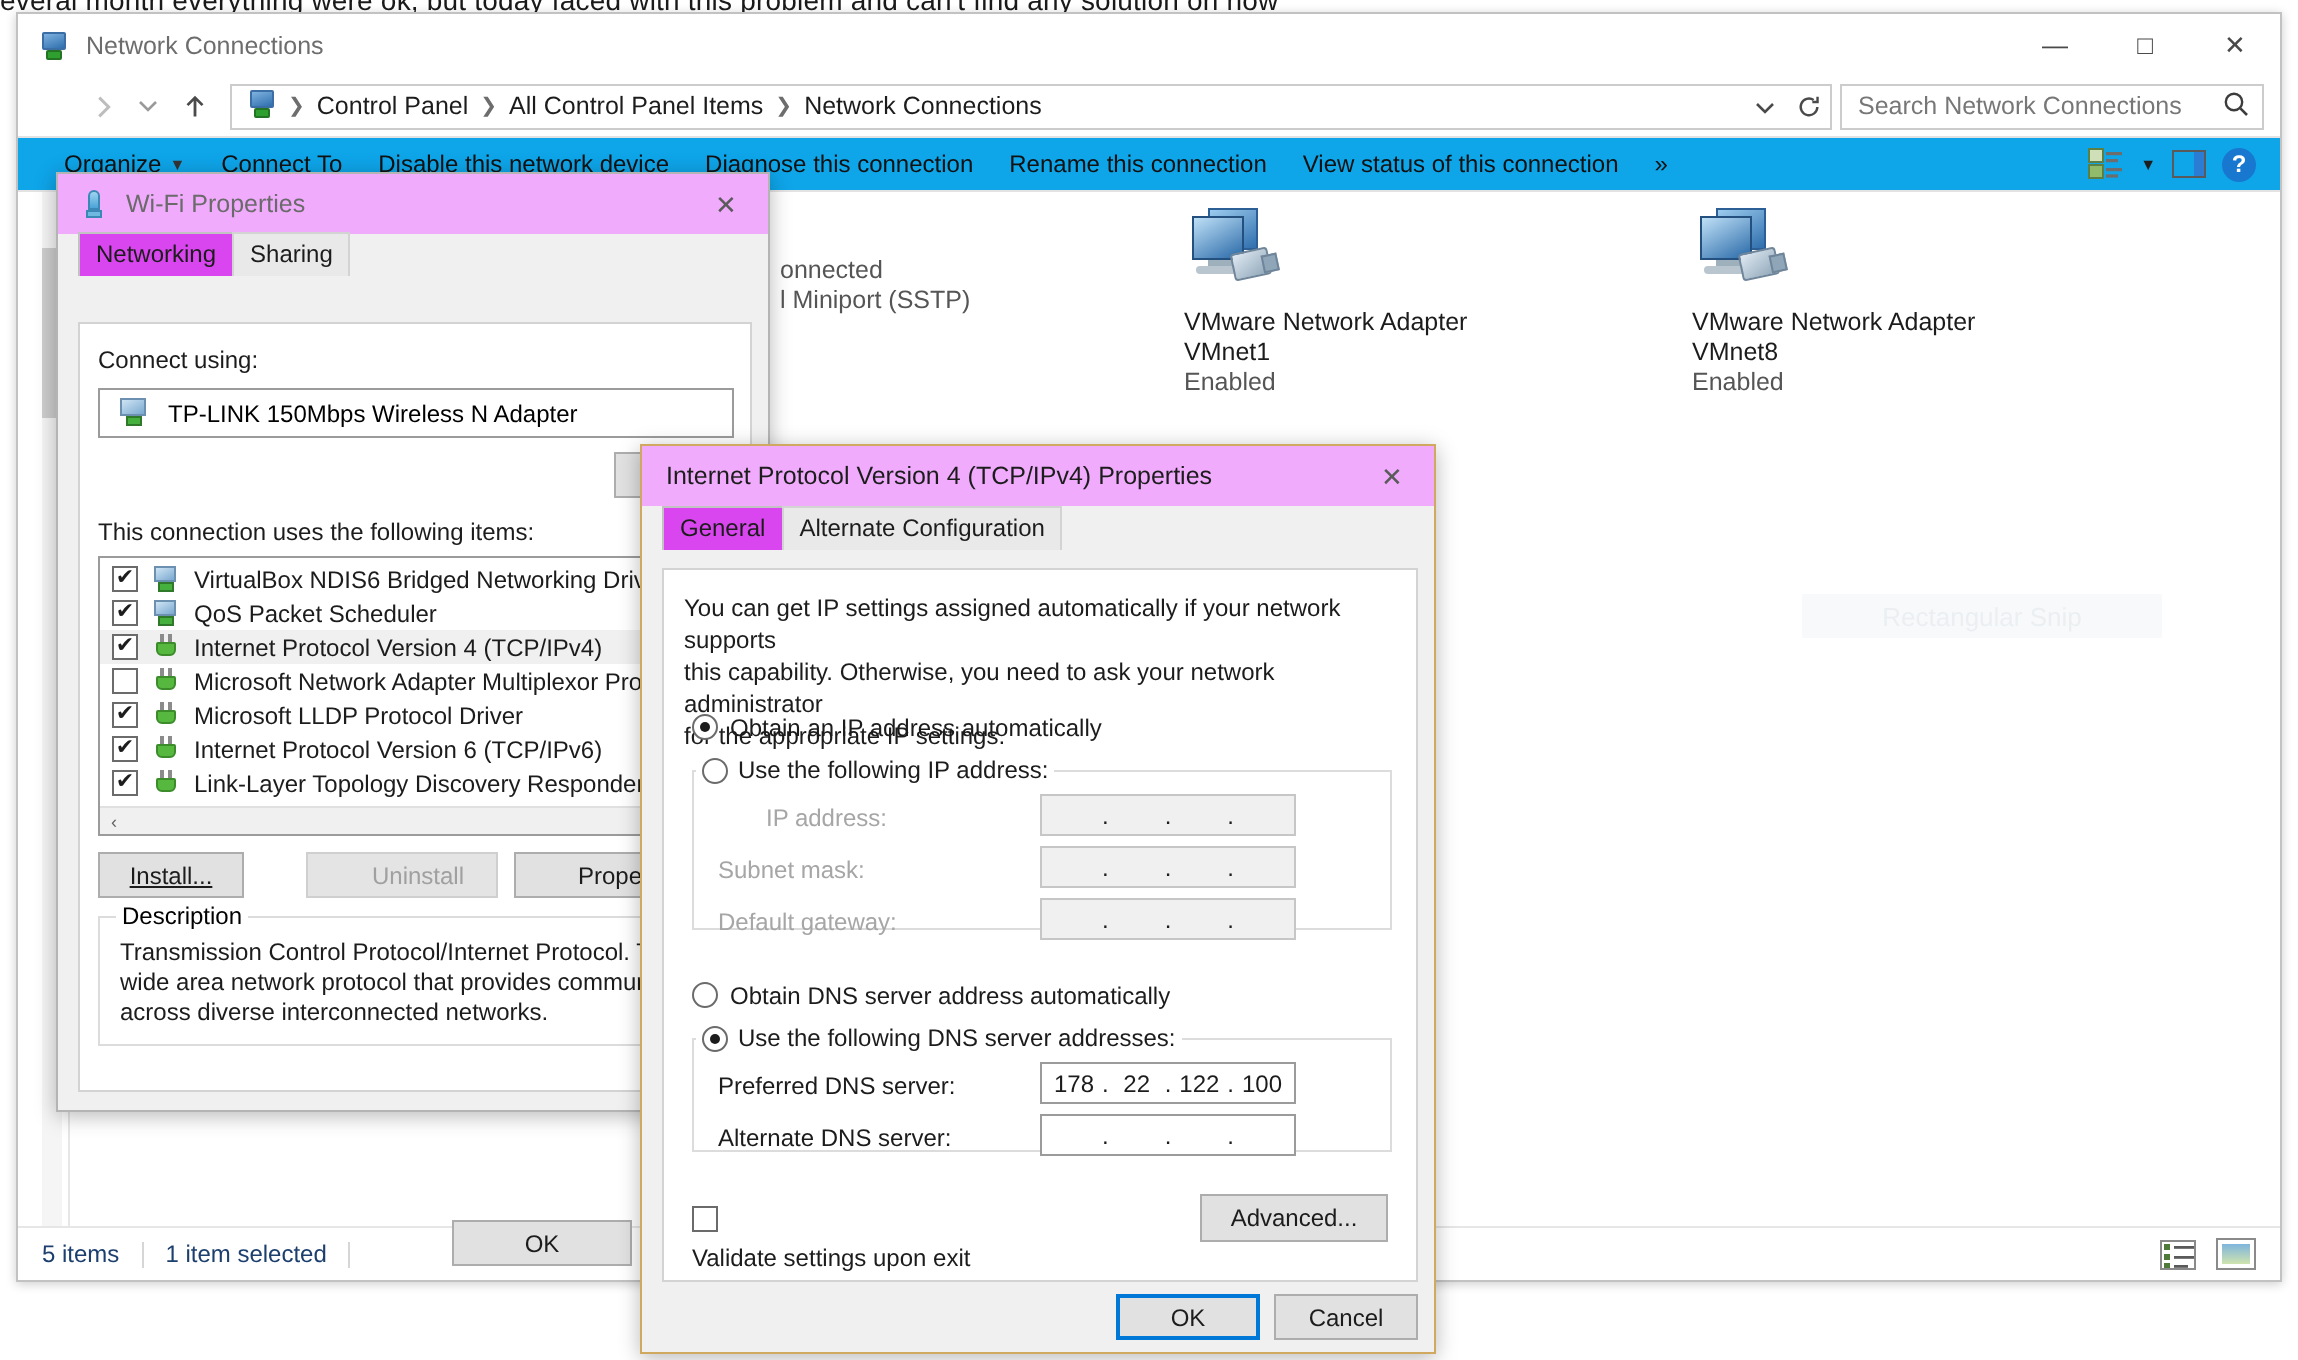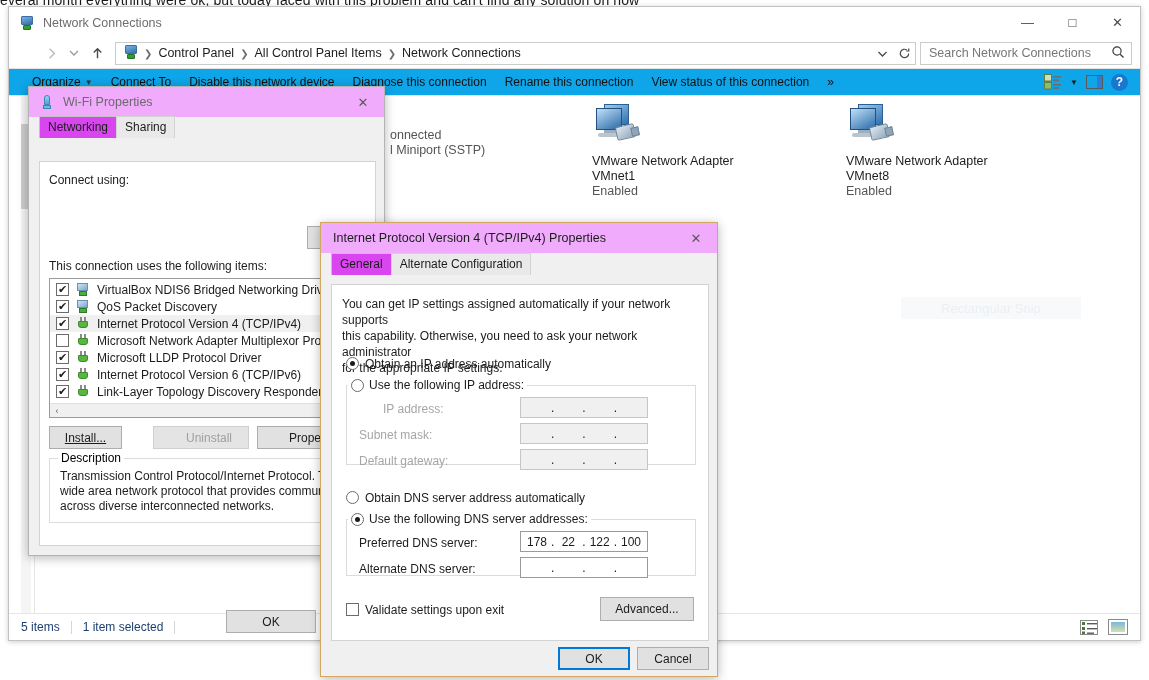--- a/index.html
+++ b/index.html
@@ -470,41 +470,48 @@
 
     <div class="tabs" style="margin-top:-1px;">
       <div class="tab active">Networking</div>
       <div class="tab">Sharing</div>
     </div>
 
     <div class="tabpanel" style="position:absolute; left:10px; top:74px; width:337px; height:385px;">
 
       <div class="lbl" style="position:absolute; left:9px; top:11px;">Connect using:</div>
 
+      <div class="field" style="position:absolute; left:9px; top:32px; width:318px; height:25px; gap:8px; padding-left:8px;">
+        <span class="proto-ic" style="width:18px;height:15px;">
+          <i class="pm" style="left:2px;top:0;width:13px;height:9px;"></i>
+            <i class="pb" style="left:5px;top:9px;width:8px;height:5px;"></i>
+        </span>
+        <span>TP-LINK 150Mbps Wireless N Adapter</span>
+      </div>
 
       <div class="btn" style="position:absolute; left:267px; top:64px; width:95px; height:23px;">Configure...</div>
 
       <div class="lbl" style="position:absolute; left:9px; top:97px;">This connection uses the following items:</div>
 
       <div class="list-items" style="position:absolute; left:9px; top:116px; width:318px; height:140px;">
         <div class="li" style="margin-top:2px;">
           <span class="chk">✔</span>
           <span class="proto-ic">
               <i class="pm"></i>
               <i class="pb"></i>
             </span>
           <span class="label">VirtualBox NDIS6 Bridged Networking Driver</span>
         </div>
         <div class="li">
           <span class="chk">✔</span>
           <span class="proto-ic">
               <i class="pm"></i>
               <i class="pb"></i>
             </span>
-          <span class="label">QoS Packet Discovery</span>
+          <span class="label">QoS Packet Scheduler</span>
         </div>
         <div class="li sel">
           <span class="chk">✔</span>
           <span class="plug-ic">
               <i class="pn"></i>
               <i class="pn2"></i>
               <i class="pg"></i>
             </span>
           <span class="label">Internet Protocol Version 4 (TCP/IPv4)</span>
         </div>
@@ -668,21 +675,21 @@
           <span class="seg"></span>
             <span class="dot">.</span>
             <span class="seg"></span>
             <span class="dot">.</span>
             <span class="seg"></span>
             <span class="dot">.</span>
             <span class="seg"></span>
         </div>
       </div>
 
-      <div class="row" style="position:absolute; left:14px; top:318px;">
+      <div class="row" style="position:absolute; left:14px; top:318px;flex-direction:column;">
         <span class="chk"></span>
         <span class="lbl">Validate settings upon exit</span>
       </div>
 
       <div class="btn" style="position:absolute; left:268px; top:312px; width:94px; height:24px;">Advanced...</div>
     </div>
 
     <div class="btn default" style="position:absolute; left:237px; top:424px; width:72px; height:23px;">OK</div>
     <div class="btn" style="position:absolute; left:316px; top:424px; width:72px; height:23px;">Cancel</div>
   </div>

